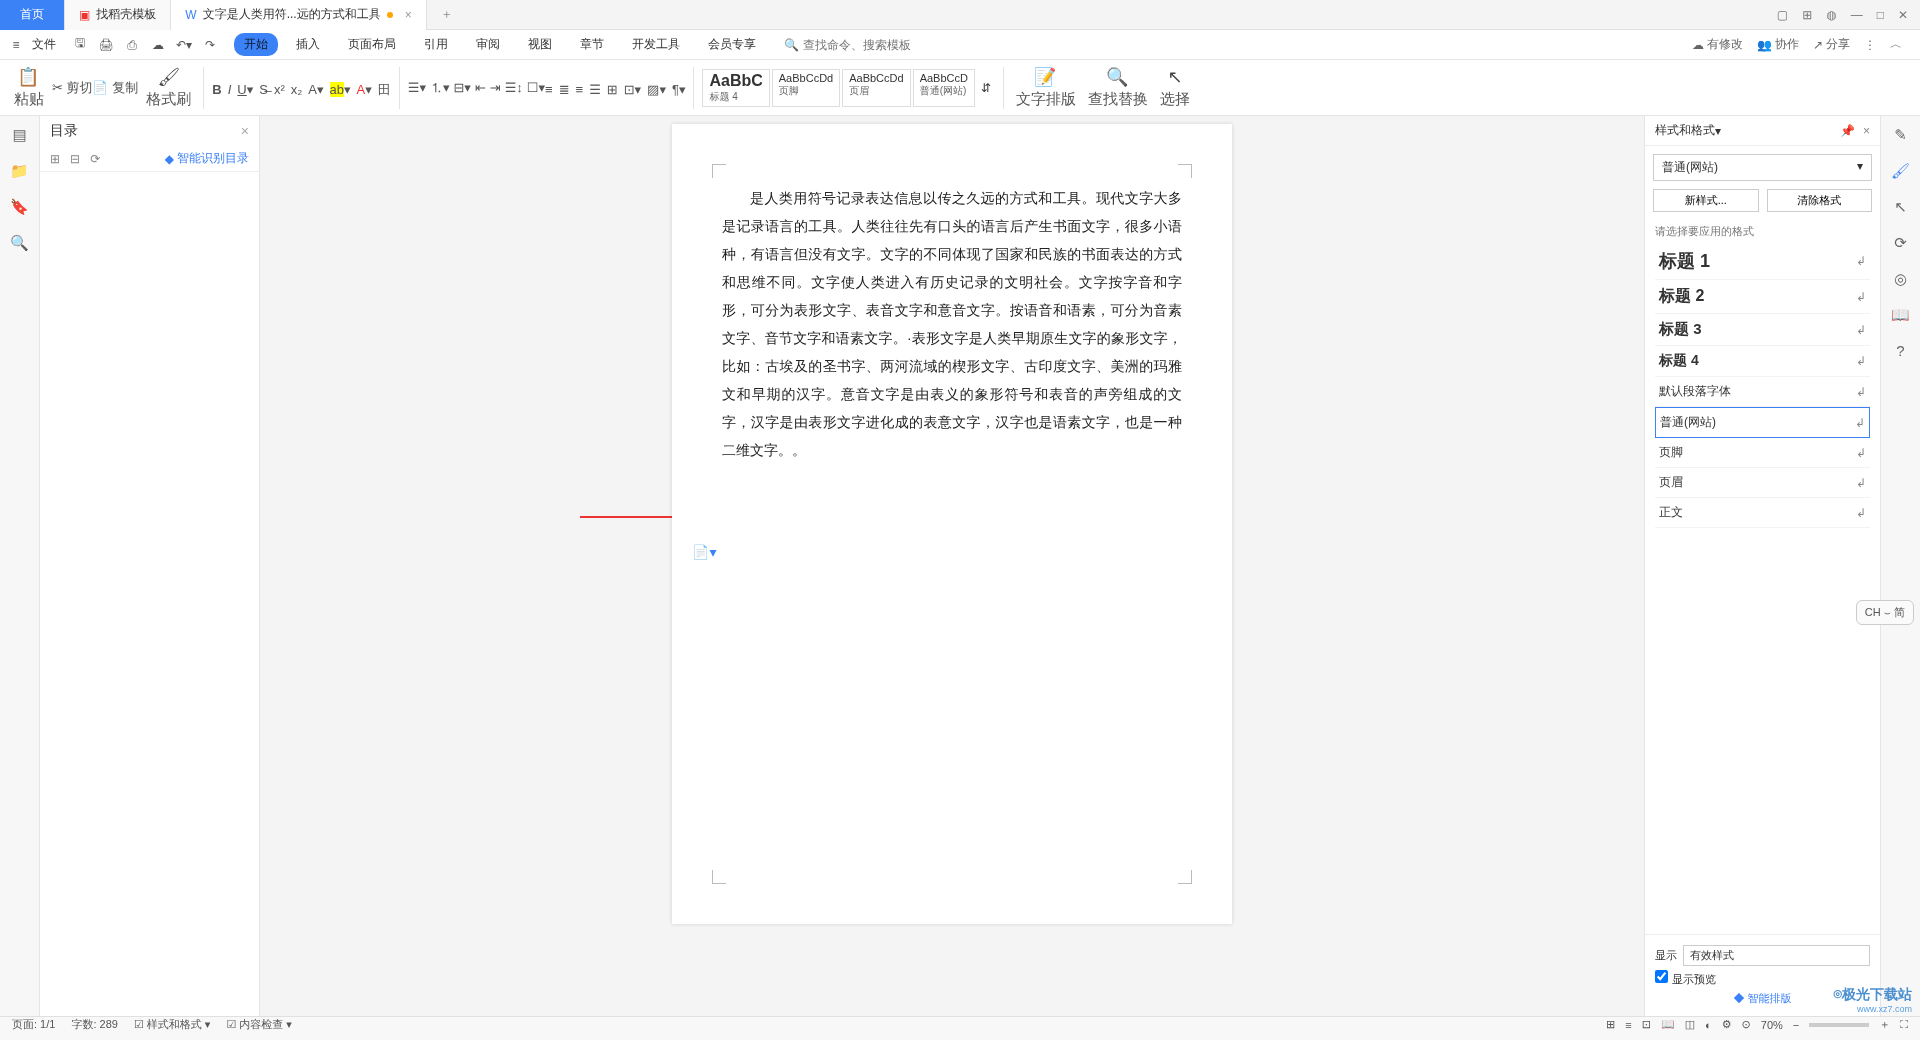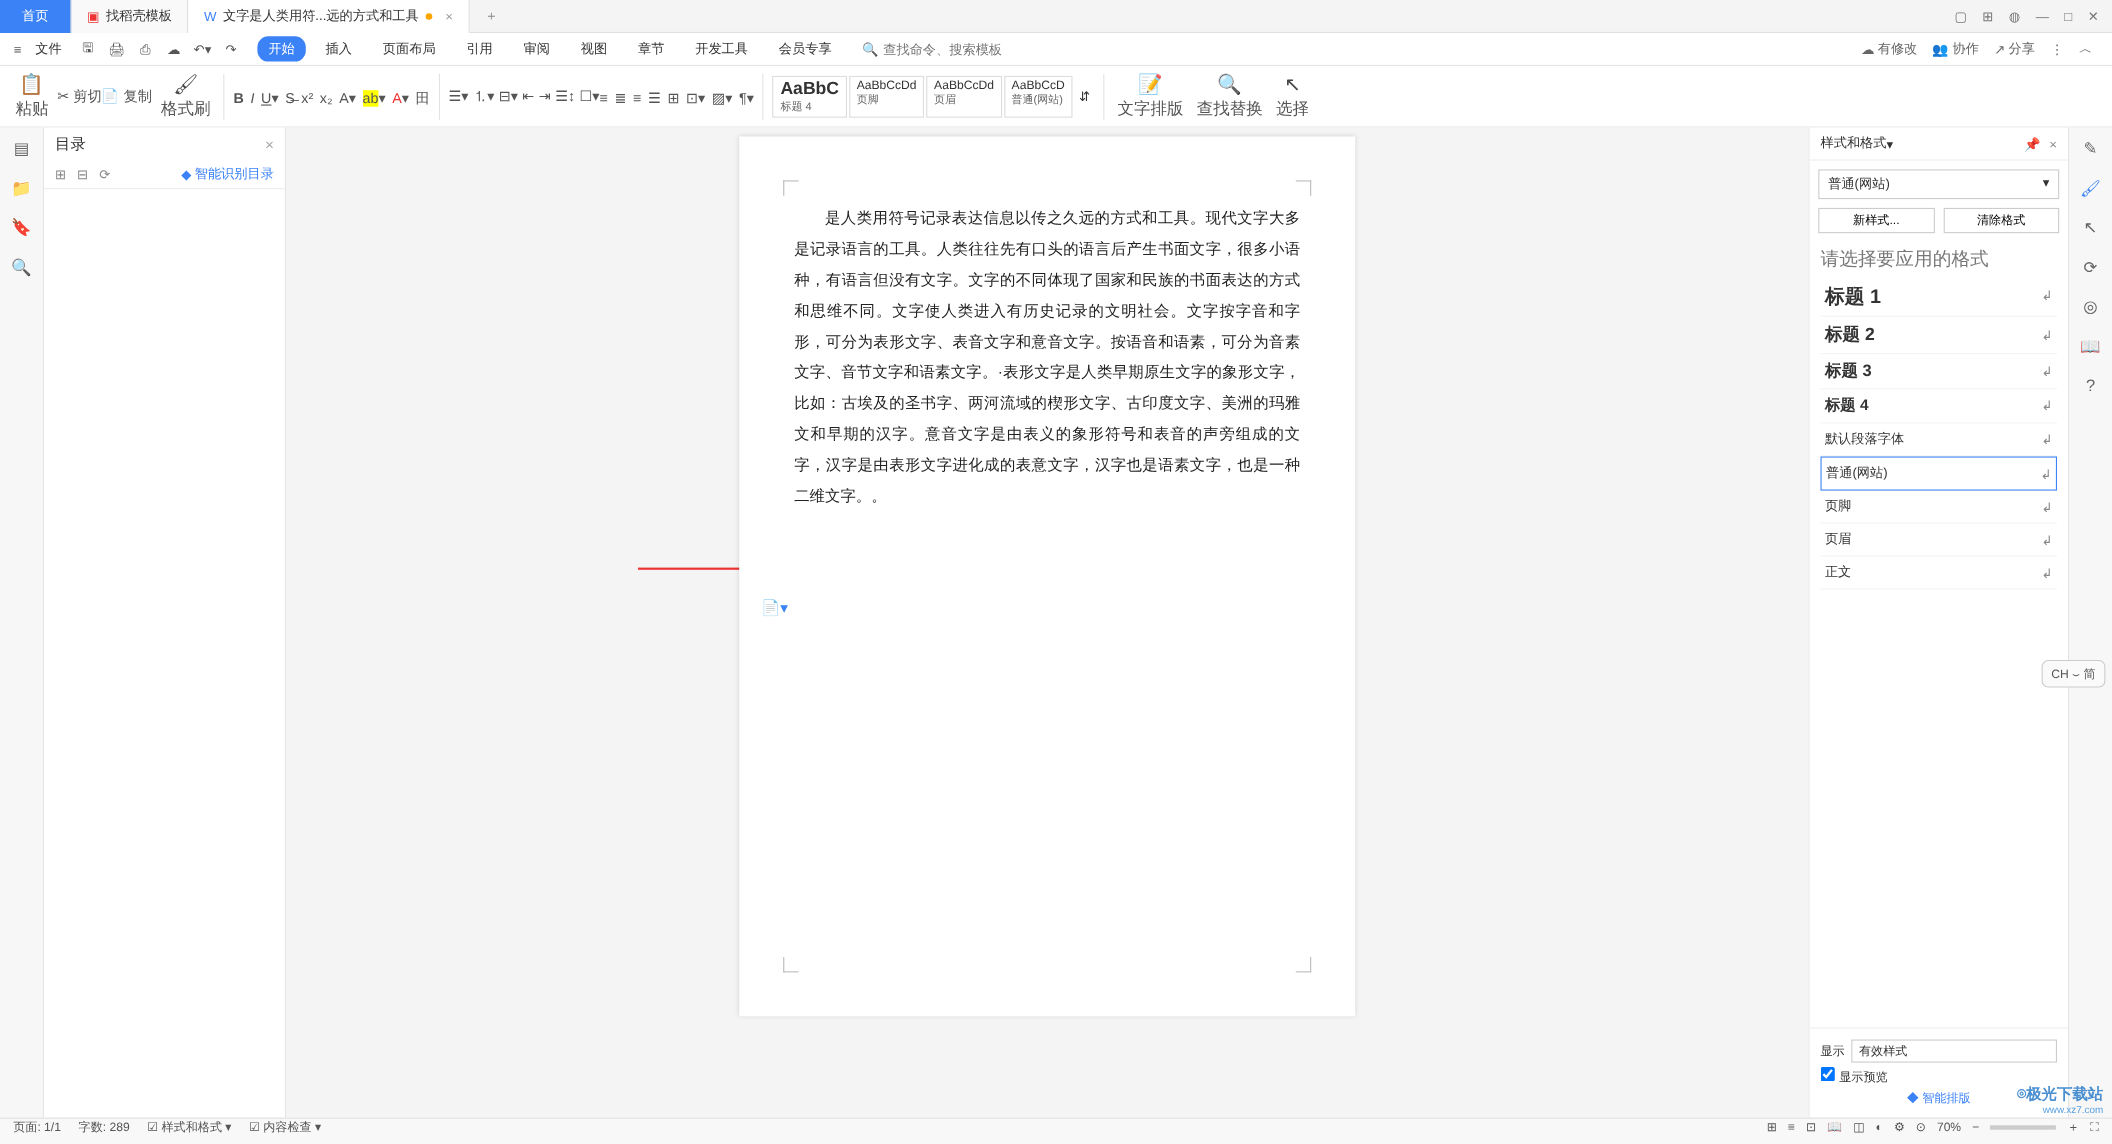--- a/index.html
+++ b/index.html
@@ -12,21 +12,21 @@
 .tab.doc { background: #fff; }
 .tab .dot { width: 6px; height: 6px; background: #ffa500; border-radius: 50%; }
 .tab .x { color: #999; margin-left: 6px; }
 .plus { padding: 0 14px; color: #888; cursor: pointer; }
 .wincontrols { margin-left: auto; display: flex; gap: 14px; padding-right: 12px; color: #777; }
 .wincontrols span { cursor: pointer; }
 
 
 .menurow { height: 30px; display: flex; align-items: center; gap: 8px; padding: 0 8px; border-bottom: 1px solid #e5e5e5; }
 .menurow .mlabel { padding: 3px 10px; border-radius: 10px; cursor: pointer; }
-.menurow .mlabel.active { background: #3b82f6; color: #ffffff; }
+.menurow .mlabel.active { background: #3b82f6; color: #0f172a; }
 .menurow .file { display: flex; align-items: flex-end; gap: 4px; }
 .sicn { width: 16px; height: 16px; display: inline-flex; align-items: center; justify-content: center; color: #555; }
 .quick { display: flex; gap: 10px; margin: 0 8px; }
 .searchbox { display: flex; align-items: center; gap: 4px; color: #999; margin-left: 10px; }
 .searchbox input { border: none; outline: none; font-size: 12px; width: 120px; color: #888; }
 .rightmenu { margin-left: auto; display: flex; gap: 14px; align-items: center; color: #666; padding-right: 10px; }
 .rightmenu span { cursor: pointer; display: flex; align-items: center; gap: 3px; }
 
 
 .ribbon { height: 56px; display: flex; align-items: center; padding: 0 10px; border-bottom: 1px solid #e5e5e5; gap: 4px; }
@@ -69,21 +69,21 @@
 
 
 .rightstrip { width: 40px; background: #f7f7f7; border-left: 1px solid #e5e5e5; display: flex; flex-direction: column; align-items: center; gap: 18px; padding-top: 10px; }
 .rightstrip span { cursor: pointer; color: #666; font-size: 15px; }
 .stylepanel { width: 236px; background: #fff; border-left: 1px solid #e5e5e5; display: flex; flex-direction: column; }
 .stylepanel .shdr { padding: 6px 10px; display: flex; align-items: center; font-size: 12px; color: #333; border-bottom: 1px solid #eee; }
 .stylepanel .shdr .ic2 { margin-left: auto; display: flex; gap: 8px; color: #888; }
 .curstyle { margin: 8px; border: 1px solid #ccc; padding: 4px 8px; background: #fff; }
 .spbtns { display: flex; gap: 8px; padding: 0 8px 8px; }
 .spbtns button { flex: 1; border: 1px solid #ccc; background: #fff; padding: 3px; font-size: 11px; cursor: pointer; }
-.sphint { padding: 4px 10px; color: #777; font-size: 17px; }
+.sphint { padding: 4px 10px; color: #777; font-size: 11px; }
 .slist { flex: 1; overflow: auto; padding: 0 10px; }
 .sitem { padding: 6px 4px; display: flex; align-items: center; cursor: pointer; border-bottom: 1px solid #f3f3f3; }
 .sitem.selected { border: 1px solid #3b82f6; }
 .sitem .sname { flex: 1; }
 .sitem .mark { color: #888; }
 .sitem.h1 .sname { font-size: 18px; font-weight: bold; }
 .sitem.h2 .sname { font-size: 16px; font-weight: bold; }
 .sitem.h3 .sname { font-size: 15px; font-weight: bold; }
 .sitem.h4 .sname { font-size: 14px; font-weight: bold; }
 .spfooter { padding: 6px 10px; border-top: 1px solid #eee; font-size: 11px; }

